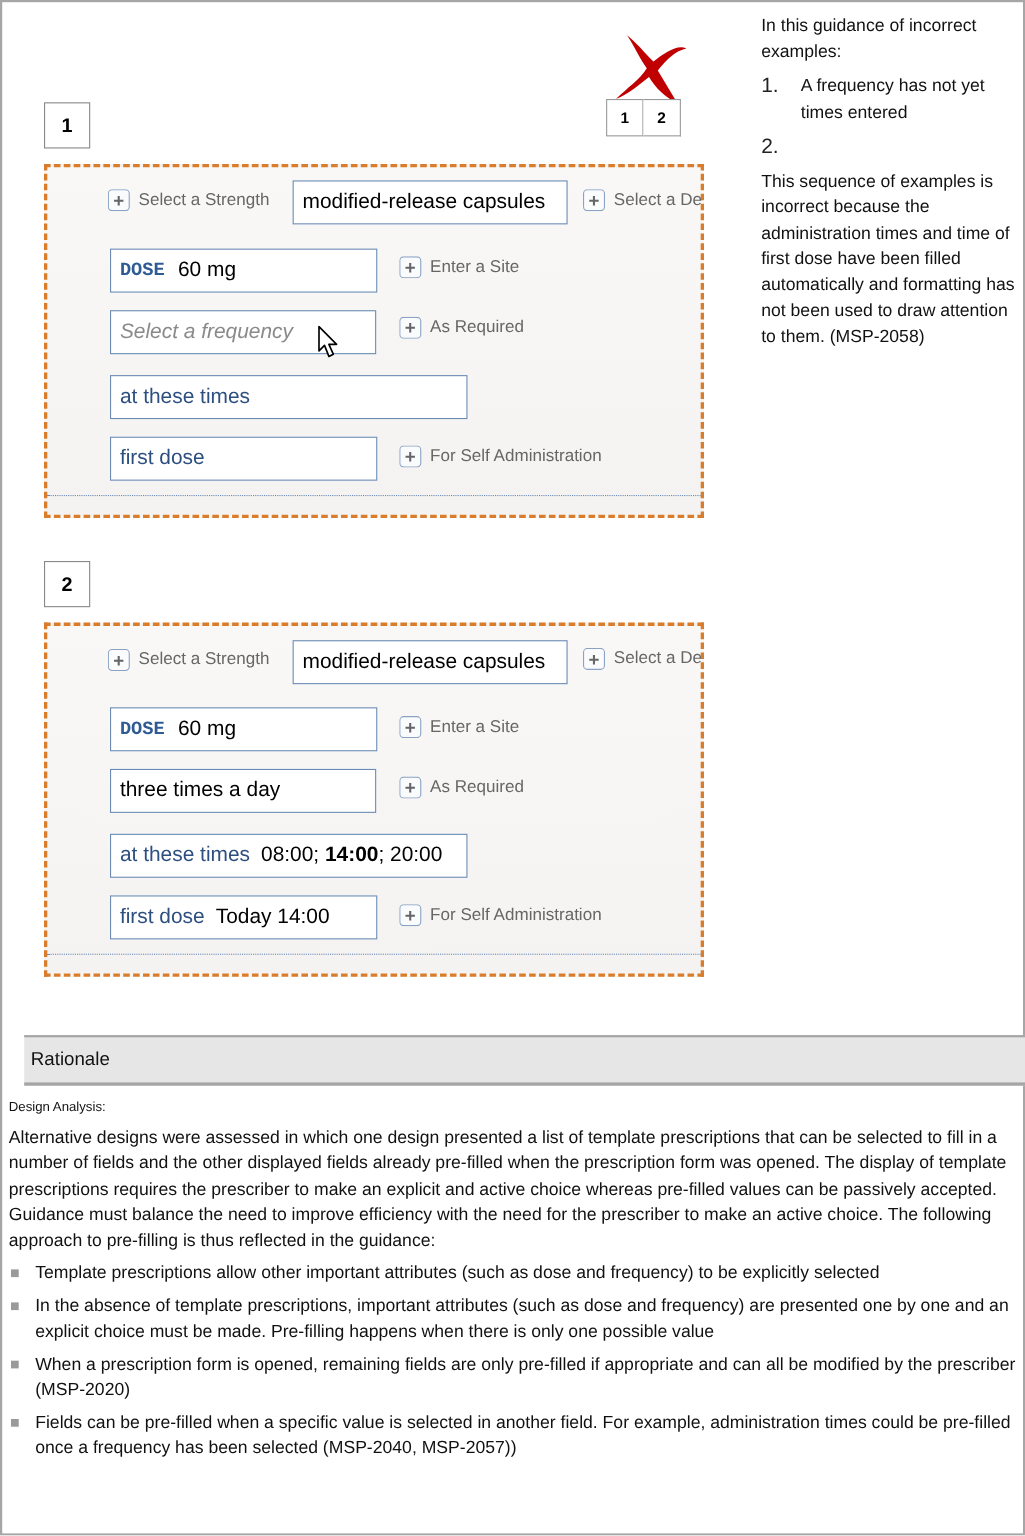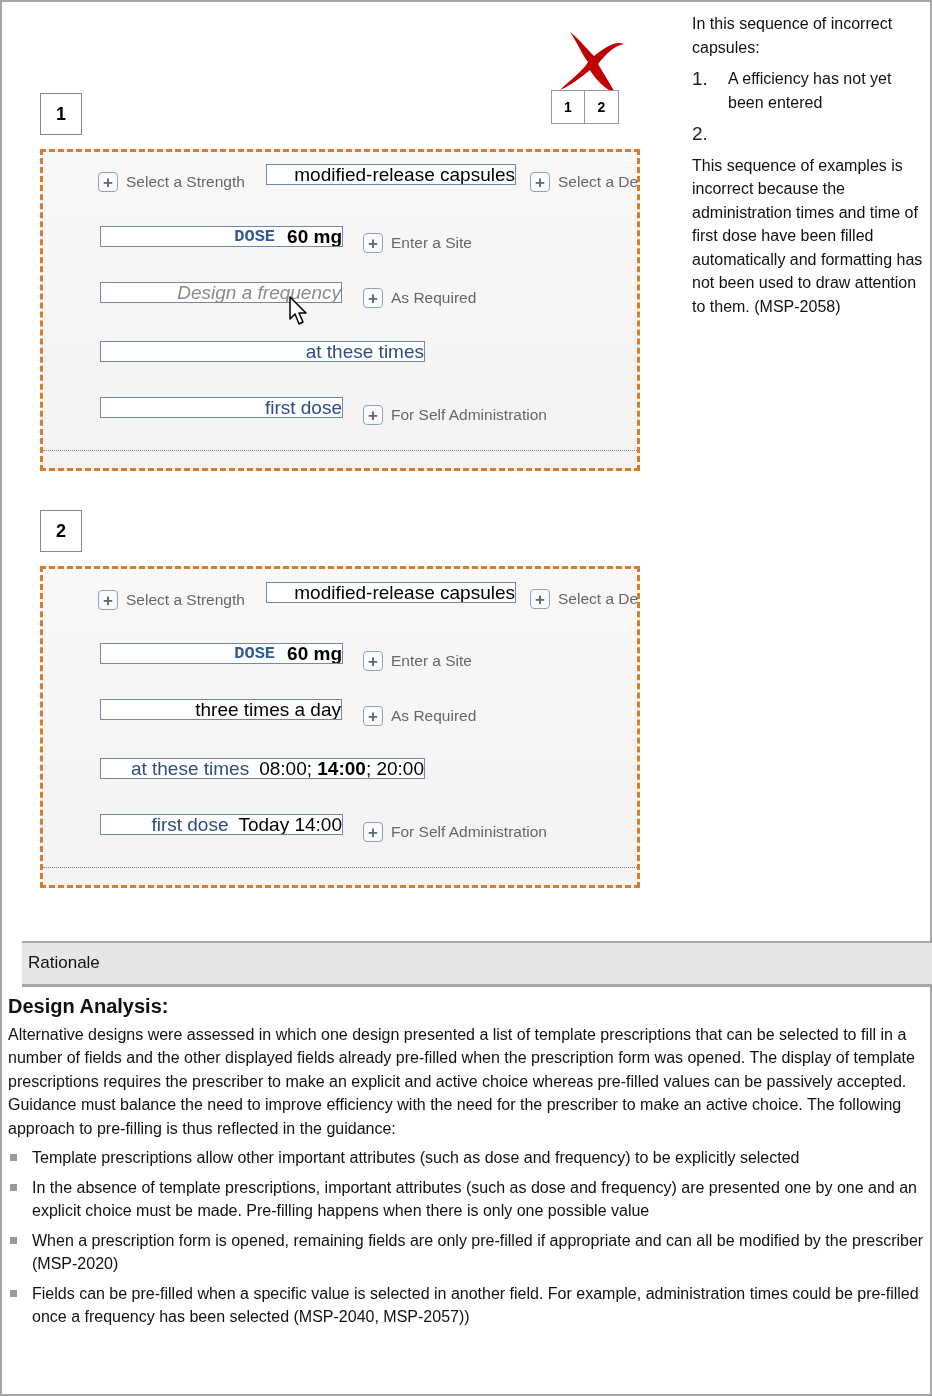--- a/index.html
+++ b/index.html
@@ -14,45 +14,45 @@
   .xmark { position: absolute; left: 554px; top: 28px; width: 70px; height: 66px; }
   .mini-nav { position: absolute; left: 549px; top: 88px; display: flex; }
   .mini-nav div { width: 34px; height: 34px; border: 1px solid #999; background: #fff; font-size: 14px; font-weight: bold;
     display: flex; align-items: center; justify-content: center; color: #000; }
   .mini-nav div + div { border-left: none; }
 
   .panel { position: absolute; left: 38px; width: 600px; background: linear-gradient(#f9f8f6, #f4f3f1);
     border: 3px dashed #d97c2b; border-right-width: 3px; }
   .panel .dotline { position: absolute; left: 0; right: 0; border-top: 1px dotted #6a8bb8; }
 
-  .field { position: absolute; height: 21px; background: #fff; border: 1.5px solid #6b8bb5;
-    display: flex; align-items: center; padding-left: 8px; font-size: 19px; white-space: nowrap; overflow: hidden; justify-content: flex-end; }
+  .field { position: absolute; height: 40px; background: #fff; border: 1.5px solid #6b8bb5;
+    display: flex; align-items: center; padding-left: 8px; font-size: 19px; white-space: nowrap; overflow: hidden; }
   .lbl-blue { color: #2d4f80; }
   .dose-lbl { font-family: "Liberation Mono", monospace; font-weight: bold; color: #2e5b94; font-size: 17px; margin-right: 12px; }
-  .bold-val { font-weight: bold; color: #000; }
+  .bold-val { font-weight: normal; color: #000; }
   .val { color: #000; margin-left: 10px; }
   .placeholder { color: #8a8a8a; font-style: italic; }
 
   .addbtn { position: absolute; display: flex; align-items: center; font-size: 15.5px; color: #666; white-space: nowrap; overflow: hidden; }
   .plus { width: 20px; height: 20px; border: 1.5px solid #8aa3c4; border-radius: 4px; background: #fafbfd;
     display: inline-flex; align-items: center; justify-content: center; color: #666; font-size: 17px; font-weight: bold;
     margin-right: 8px; line-height: 1; flex: none; }
 
   .cursor { position: absolute; left: 287px; top: 294px; width: 20px; height: 30px; }
 
   .side { position: absolute; left: 690px; top: 10px; width: 236px; font-size: 16px; line-height: 23.5px; color: #111; }
   .side p { margin-bottom: 8px; }
   .side ol { list-style: none; }
   .side li { display: flex; margin-bottom: 8px; }
   .side li .num { width: 36px; flex: none; font-size: 19px; color: #222; }
 
   .rat-header { position: absolute; left: 2px; top: 941px; width: 928px; height: 46px; background: #e6e6e6;
     border-top: 2px solid #a6a6a6; border-bottom: 3px solid #a6a6a6; font-size: 17px; padding: 10px 6px; color: #111; margin-left: 20px; }
   .rat-body { position: absolute; left: 8px; top: 995px; width: 916px; font-size: 16px; line-height: 23.5px; color: #111; }
-  .rat-body h3 { font-size: 20px; font-weight: bold; margin-bottom: 4px; }
+  .rat-body h3 { font-size: 12px; font-weight: normal; margin-bottom: 4px; }
   .rat-body p { margin-bottom: 6px; }
   .rat-body ul { list-style: none; }
   .rat-body li { position: relative; padding-left: 24px; margin-bottom: 6px; }
   .rat-body li .bullet { position: absolute; left: 2px; top: 8px; width: 7px; height: 7px; background: #9a9a9a; }
 </style>
 </head>
 <body>
 
 <div class="frame"></div>
 
@@ -83,21 +83,21 @@
   </div>
   <div class="field" style="left:98px; top:224px; width:243px;">
     <span class="dose-lbl">DOSE</span>
       <span class="bold-val">60 mg</span>
   </div>
   <div class="addbtn" style="left:361px; top:231px;">
     <span class="plus">+</span>
       <span>Enter a Site</span>
   </div>
   <div class="field" style="left:98px; top:280px; width:242px;">
-    <span class="placeholder">Design a frequency</span>
+    <span class="placeholder">Select a frequency</span>
   </div>
   <div class="addbtn" style="left:361px; top:286px;">
     <span class="plus">+</span>
       <span>As Required</span>
   </div>
   <div class="field" style="left:98px; top:339px; width:325px;">
     <span class="lbl-blue">at these times</span>
   </div>
   <div class="field" style="left:98px; top:395px; width:243px;">
     <span class="lbl-blue">first dose</span>
@@ -147,25 +147,25 @@
   <div class="field" style="left:98px; top:812px; width:243px;">
     <span class="lbl-blue">first dose</span>
     <span class="val">Today 14:00</span>
   </div>
   <div class="addbtn" style="left:361px; top:820px;">
     <span class="plus">+</span>
       <span>For Self Administration</span>
   </div>
 
   <div class="side">
-    <p>In this sequence of incorrect capsules:</p>
+    <p>In this guidance of incorrect examples:</p>
     <ol>
       <li>
           <span class="num">1.</span>
-          <span>A efficiency has not yet been entered</span>
+          <span>A frequency has not yet times entered</span>
         </li>
       <li>
           <span class="num">2.</span>
         </li>
     </ol>
     <p>This sequence of examples is incorrect because the administration times and time of first dose have been filled automatically and formatting has not been used to draw attention to them. (MSP-2058)</p>
   </div>
 </div>
 
 <div class="rat-header">Rationale</div>

